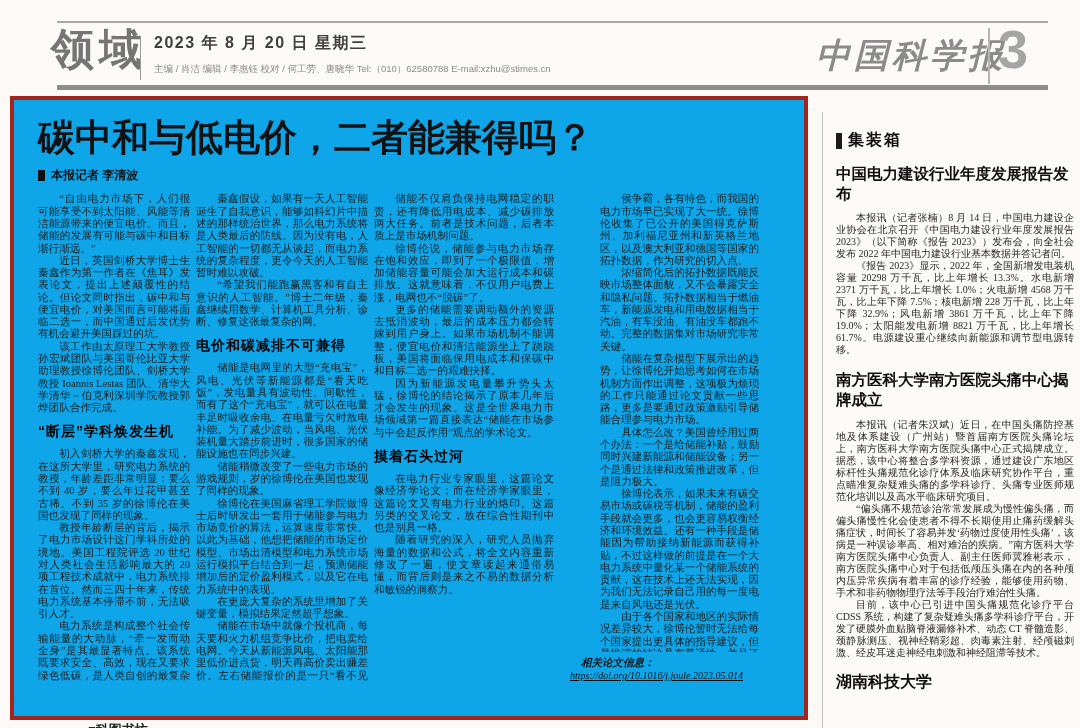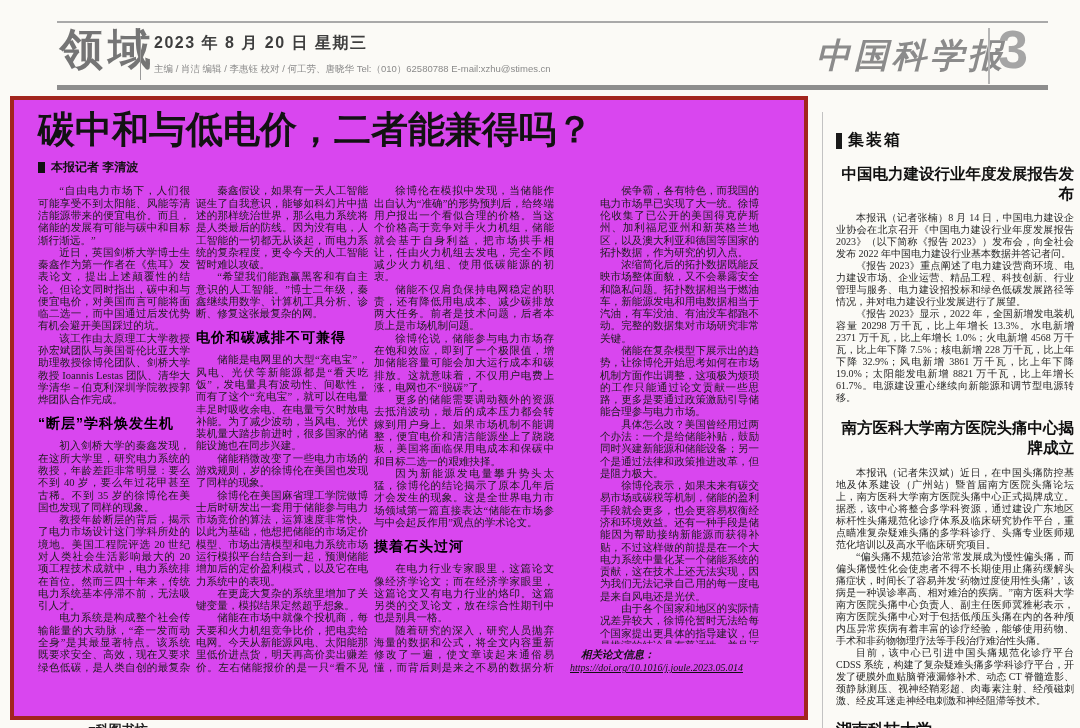--- a/index.html
+++ b/index.html
@@ -7,37 +7,37 @@
   .page {
     position:relative; width:1080px; height:728px; margin:0 auto;
     background:#fbfaf6; overflow:hidden;
     font-family:"Liberation Serif", serif; color:#1c1c1c;
   }
   .abs { position:absolute; }
 
   
   .rule-top    { left:57px;  top:21px; width:991px; height:2px; background:#a9a9a9; }
   .rule-bottom { left:57px;  top:85px; width:991px; height:5px; background:#8d8d8d; }
-  .section-name{ left:60px;  top:26px; font-size:43px; font-weight:bold; color:#757575;
+  .section-name{ left:51px;  top:26px; font-size:43px; font-weight:bold; color:#757575;
                  letter-spacing:5px; font-family:"Liberation Sans",sans-serif; line-height:1.1; }
   .mh-divider  { left:140px; top:36px; width:1px; height:44px; background:#9a9a9a; }
   .mh-date     { left:154px; top:33px; font-size:16px; font-weight:bold; color:#3e3e3e;
                  letter-spacing:1.5px; font-family:"Liberation Sans",sans-serif; }
   .mh-staff    { left:154px; top:63px; font-size:9.5px; color:#8a8a8a;
                  font-family:"Liberation Sans",sans-serif; }
   .paper-logo  { left:816px; top:33px; font-size:34px; font-style:italic; font-weight:bold;
                  color:#8b8b8b; letter-spacing:4px; font-family:"Liberation Serif",serif; }
   .logo-divider{ left:988px; top:28px; width:2px; height:56px; background:#b5b5b5; }
   .page-number { left:998px; top:22px; font-size:54px; font-weight:bold; color:#a5a5a5;
                  line-height:1; font-family:"Liberation Sans",sans-serif; }
 
   
   .feature-box { left:10px; top:96px; width:798px; height:624px;
-                 border:4px solid #a2251e; background:#d946ef;
-                 padding:8px 24px 10px 24px; }
+                 border:4px solid #a2251e; background:#0ea5e9;
+                 padding:16px 24px 10px 24px; }
   .headline    { font-size:37px; font-weight:900; color:#121212; letter-spacing:0;
                  font-family:"Liberation Sans",sans-serif; white-space:nowrap; line-height:1.2; }
   .byline      { margin-top:7px; font-size:12px; font-weight:bold; color:#111;
                  font-family:"Liberation Sans",sans-serif; display:flex; align-items:center;text-align:right; }
   .byline-square{ display:inline-block; width:7px; height:11px; background:#111; margin-right:6px; }
   .article-body{ margin-top:9px; display:flex; gap:6px; height:488px; }
   .col         { overflow:hidden; height:100%; }
   .col-1 { width:152px; } .col-2 { width:172px; } .col-3 { width:180px; }
   .col-4 { width:199px; display:flex; flex-direction:column; }
   .col4-text   { flex:1 1 auto; overflow:hidden;margin-left:40px; }
@@ -50,21 +50,21 @@
   .ref-url     { font-size:10px; font-style:italic; color:#111; text-indent:1em;text-decoration:underline; }
 
   
   .side-divider{ left:822px; top:112px; width:1px; height:616px; background:#c2c2c2; }
   .sidebar     { left:836px; top:130px; width:238px; height:598px; overflow:hidden; }
   .side-section{ display:flex; align-items:center; margin-bottom:13px; }
   .side-mark   { width:6px; height:16px; background:#1a1a1a; margin-right:6px; }
   .side-section-label { font-size:16px; font-weight:bold; color:#111;
                  font-family:"Liberation Sans",sans-serif; letter-spacing:2px; }
   .side-title  { font-size:15.5px; font-weight:bold; color:#0f0f0f; line-height:1.3;
-                 margin-bottom:8px; font-family:"Liberation Sans",sans-serif;text-align:right; }
+                 margin-bottom:8px; font-family:"Liberation Sans",sans-serif; }
   .side-title.mt { margin-top:14px; }
   .sidebar p   { font-size:10px; line-height:1.2; text-align:justify; text-indent:2em; color:#262626; }
   .a3-line     { font-size:16px; font-weight:bold; color:#0f0f0f; line-height:1.15;
                  font-family:"Liberation Sans",sans-serif; }
   .a3-wrap     { margin-top:14px; }
 
   
   .footer-clip { left:88px; top:721px; font-size:13px; font-weight:bold; color:#222;
                  font-family:"Liberation Sans",sans-serif; }
 </style>
@@ -107,21 +107,20 @@
         <p>“希望我们能跑赢黑客和有自主意识的人工智能。”博士二年级，秦鑫继续用数学、计算机工具分析、诊断、修复这张最复杂的网。</p>
         <h3 class="subhead">电价和碳减排不可兼得</h3>
         <p>储能是电网里的大型“充电宝”，风电、光伏等新能源都是“看天吃饭”，发电量具有波动性、间歇性，而有了这个“充电宝”，就可以在电量丰足时吸收余电、在电量亏欠时放电补能。为了减少波动，当风电、光伏装机量大踏步前进时，很多国家的储能设施也在同步兴建。</p>
         <p>储能稍微改变了一些电力市场的游戏规则，岁的徐博伦在美国也发现了同样的现象。</p>
         <p>徐博伦在美国麻省理工学院做博士后时研发出一套用于储能参与电力市场竞价的算法，运算速度非常快。以此为基础，他想把储能的市场定价模型、市场出清模型和电力系统市场运行模拟平台结合到一起，预测储能增加后的定价盈利模式，以及它在电力系统中的表现。</p>
         <p>在更庞大复杂的系统里增加了关键变量，模拟结果定然超乎想象。</p>
         <p>储能在市场中就像个投机商，每天要和火力机组竞争比价，把电卖给电网。今天从新能源风电、太阳能那里低价进点货，明天再高价卖出赚差价。左右储能报价的是一只“看不见的手”——系统成本、碳排放需求、储能竞价、发电机竞价、负荷需求和可再生能源份额等多种因素叠加，市场瞬息万变。</p>
       </div>
 
       <div class="col col-3">
-        <p>徐博伦在模拟中发现，当储能作出自认为“准确”的形势预判后，给终端用户报出一个看似合理的价格。当这个价格高于竞争对手火力机组，储能就会基于自身利益，把市场拱手相让，任由火力机组去发电，完全不顾减少火力机组、使用低碳能源的初衷。</p>
         <p>储能不仅肩负保持电网稳定的职责，还有降低用电成本、减少碳排放两大任务。前者是技术问题，后者本质上是市场机制问题。</p>
         <p>徐博伦说，储能参与电力市场存在饱和效应，即到了一个极限值，增加储能容量可能会加大运行成本和碳排放。这就意味着，不仅用户电费上涨，电网也不“脱碳”了。</p>
         <p>更多的储能需要调动额外的资源去抵消波动，最后的成本压力都会转嫁到用户身上。如果市场机制不能调整，便宜电价和清洁能源坐上了跷跷板，美国将面临保用电成本和保碳中和目标二选一的艰难抉择。</p>
         <p>因为新能源发电量攀升势头太猛，徐博伦的结论揭示了原本几年后才会发生的现象。这是全世界电力市场领域第一篇直接表达“储能在市场参与中会起反作用”观点的学术论文。</p>
         <h3 class="subhead">摸着石头过河</h3>
         <p>在电力行业专家眼里，这篇论文像经济学论文；而在经济学家眼里，这篇论文又有电力行业的烙印。这篇另类的交叉论文，放在综合性期刊中也是别具一格。</p>
         <p>随着研究的深入，研究人员抛弃海量的数据和公式，将全文内容重新修改了一遍，使文章读起来通俗易懂，而背后则是来之不易的数据分析和敏锐的洞察力。</p>
 
       </div>
 
@@ -145,21 +144,20 @@
 
   <div class="abs side-divider"></div>
   <div class="abs sidebar">
     <div class="side-section">
       <span class="side-mark"></span>
       <span class="side-section-label">集装箱</span>
     </div>
 
     <h2 class="side-title">中国电力建设行业年度发展报告发布</h2>
     <p>本报讯（记者张楠）8 月 14 日，中国电力建设企业协会在北京召开《中国电力建设行业年度发展报告 2023》（以下简称《报告 2023》）发布会，向全社会发布 2022 年中国电力建设行业基本数据并答记者问。</p>
-    <p>《报告 2023》重点阐述了电力建设营商环境、电力建设市场、企业运营、精品工程、科技创新、行业管理与服务、电力建设招投标和绿色低碳发展路径等情况，并对电力建设行业发展进行了展望。</p>
     <p>《报告 2023》显示，2022 年，全国新增发电装机容量 20298 万千瓦，比上年增长 13.3%。水电新增 2371 万千瓦，比上年增长 1.0%；火电新增 4568 万千瓦，比上年下降 7.5%；核电新增 228 万千瓦，比上年下降 32.9%；风电新增 3861 万千瓦，比上年下降 19.0%；太阳能发电新增 8821 万千瓦，比上年增长 61.7%。电源建设重心继续向新能源和调节型电源转移。</p>
 
     <h2 class="side-title mt">南方医科大学南方医院头痛中心揭牌成立</h2>
     <p>本报讯（记者朱汉斌）近日，在中国头痛防控基地及体系建设（广州站）暨首届南方医院头痛论坛上，南方医科大学南方医院头痛中心正式揭牌成立。据悉，该中心将整合多学科资源，通过建设广东地区标杆性头痛规范化诊疗体系及临床研究协作平台，重点瞄准复杂疑难头痛的多学科诊疗、头痛专业医师规范化培训以及高水平临床研究项目。</p>
     <p>“偏头痛不规范诊治常常发展成为慢性偏头痛，而偏头痛慢性化会使患者不得不长期使用止痛药缓解头痛症状，时间长了容易并发‘药物过度使用性头痛’，该病是一种误诊率高、相对难治的疾病。”南方医科大学南方医院头痛中心负责人、副主任医师冀雅彬表示，南方医院头痛中心对于包括低颅压头痛在内的各种颅内压异常疾病有着丰富的诊疗经验，能够使用药物、手术和非药物物理疗法等手段治疗难治性头痛。</p>
     <p>目前，该中心已引进中国头痛规范化诊疗平台 CDSS 系统，构建了复杂疑难头痛多学科诊疗平台，开发了硬膜外血贴脑脊液漏修补术、动态 CT 脊髓造影、颈静脉测压、视神经鞘彩超、肉毒素注射、经颅磁刺激、经皮耳迷走神经电刺激和神经阻滞等技术。</p>
 
     <div class="a3-wrap">
       <div class="a3-line">湖南科技大学</div>
 

